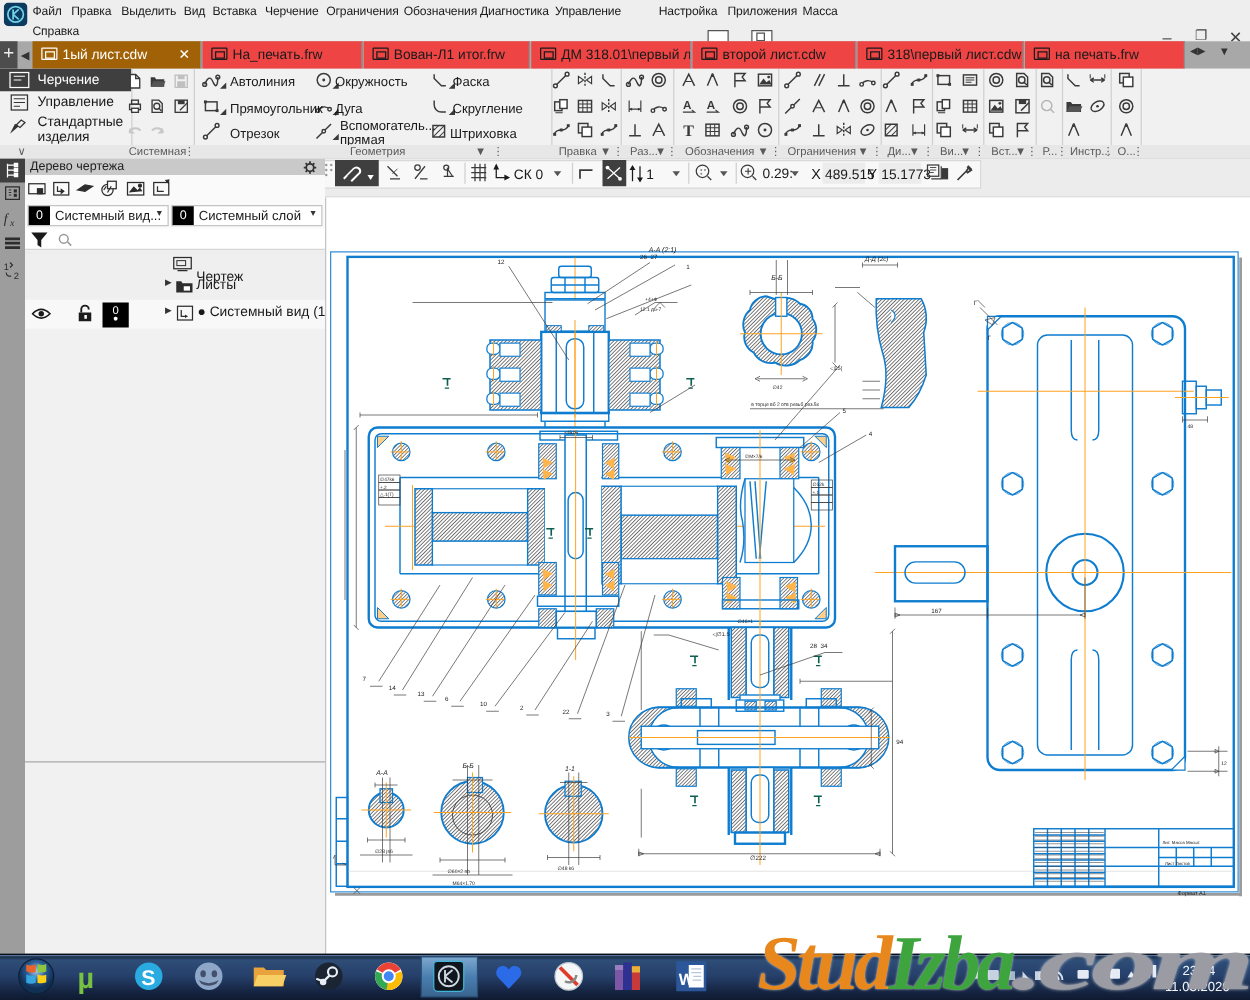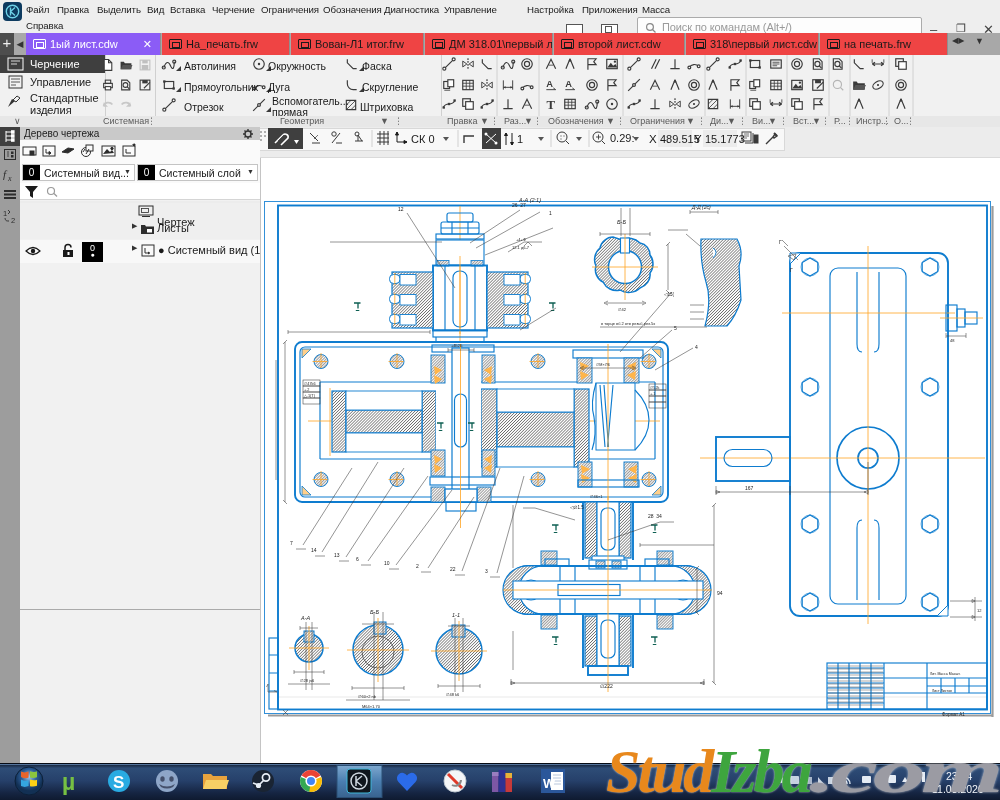--- a/index.html
+++ b/index.html
@@ -8,21 +8,21 @@
 #menubar{position:absolute;left:0;top:0;width:1000px;height:33px;background:#eeeeee;font-size:9.7px;letter-spacing:-0.1px;color:#1a1a1a}
 #menubar .m1{position:absolute;top:2px;height:15px;line-height:15px}
 #menubar .m2{position:absolute;top:18px;height:15px;line-height:15px}
 #logo{position:absolute;left:3px;top:2px;width:19px;height:19px}
 .wbtn{position:absolute;top:22px;color:#444;font-size:13px}
 #search{position:absolute;left:637px;top:17px;width:285px;height:21px;border:1px solid #ababab;border-radius:2px;background:#fdfdfd;color:#9a9a9a;font-size:11px;line-height:19px;padding-left:24px}
 .viewico{position:absolute;top:24px;width:17px;height:13px;border:1.5px solid #555;background:#fff}
 
 #tabbar{position:absolute;left:0;top:33px;width:1000px;height:22px;background:#a8a8a8;font-size:11px}
 .tab{position:absolute;top:0;height:22px;background:#ef4444;border-right:1px solid #8f8f8f;color:#1a1a1a;line-height:22px;white-space:nowrap;overflow:hidden}
-.tab.active{background:#8b5cf6;color:#fff}
+.tab.active{background:#a16207;color:#fff}
 .tab .dico{display:inline-block;width:13px;height:10px;border:1px solid currentColor;border-radius:1px;margin:0 4px 0 7px;vertical-align:-1px;position:relative}
 .tab .dico:before{content:"";position:absolute;left:2px;top:2px;width:6px;height:4px;border:1px solid currentColor}
 #plusbtn{position:absolute;left:0;top:0;width:14px;height:22px;background:#4d4d4d;color:#eee;text-align:center;line-height:20px;font-size:15px}
 #bkarr{position:absolute;left:14px;top:0;width:12px;height:22px;color:#333;text-align:center;line-height:22px;font-size:9px}
 
 #ribbon{position:absolute;left:0;top:55px;width:1000px;height:72px;background:#f1f1f1;border-bottom:1px solid #9a9a9a}
 #ribbon .navitem{position:absolute;left:0;width:105px;color:#1a1a1a;font-size:11px}
 #ribbon .navitem.active{background:#3f3f3f;color:#fff}
 .gsep{position:absolute;top:0;width:1px;height:61px;background:#d0d0d0}
 #glabels{position:absolute;left:0;top:61px;width:1000px;height:11px;background:#e7e7e7;color:#5a5a5a;font-size:9px}
@@ -63,24 +63,20 @@
     <span class="m1" style="left:384px">Диагностика</span>
     <span class="m1" style="left:444px">Управление</span>
     <span class="m1" style="left:527px">Настройка</span>
     <span class="m1" style="left:582px">Приложения</span>
     <span class="m1" style="left:642px">Масса</span>
     <span class="m2" style="left:26px">Справка</span>
     <div class="viewico" style="left:566px"></div>
     <div class="viewico" style="left:601px">
         <div style="position:absolute;left:3px;top:1px;width:7px;height:7px;border:1px solid #555"></div>
       </div>
-    <div id="search"><svg style="position:absolute;left:7px;top:4px" width="12" height="12" viewBox="0 0 12 12">
-          <circle cx="5" cy="5" r="3.4" fill="none" stroke="#8a8a8a" stroke-width="1.2"></circle>
-          <path d="M7.5,7.5l3,3" stroke="#8a8a8a" stroke-width="1.2"></path>
-        </svg>Поиск по командам (Alt+/)</div>
     <span class="wbtn" style="left:930px">–</span>
     <span class="wbtn" style="left:956px;font-size:11px">❐</span>
     <span class="wbtn" style="left:983px">✕</span>
   </div>
 
   <div id="tabbar">
     <div id="plusbtn">+</div>
       <div id="bkarr">◀</div>
     <div class="tab active" style="left:26px;width:135px"><span class="dico"></span>1ый лист.cdw<span style="position:absolute;right:8px;top:0">✕</span></div>
     <div class="tab" style="left:162px;width:128px"><span class="dico"></span>На_печать.frw</div>

